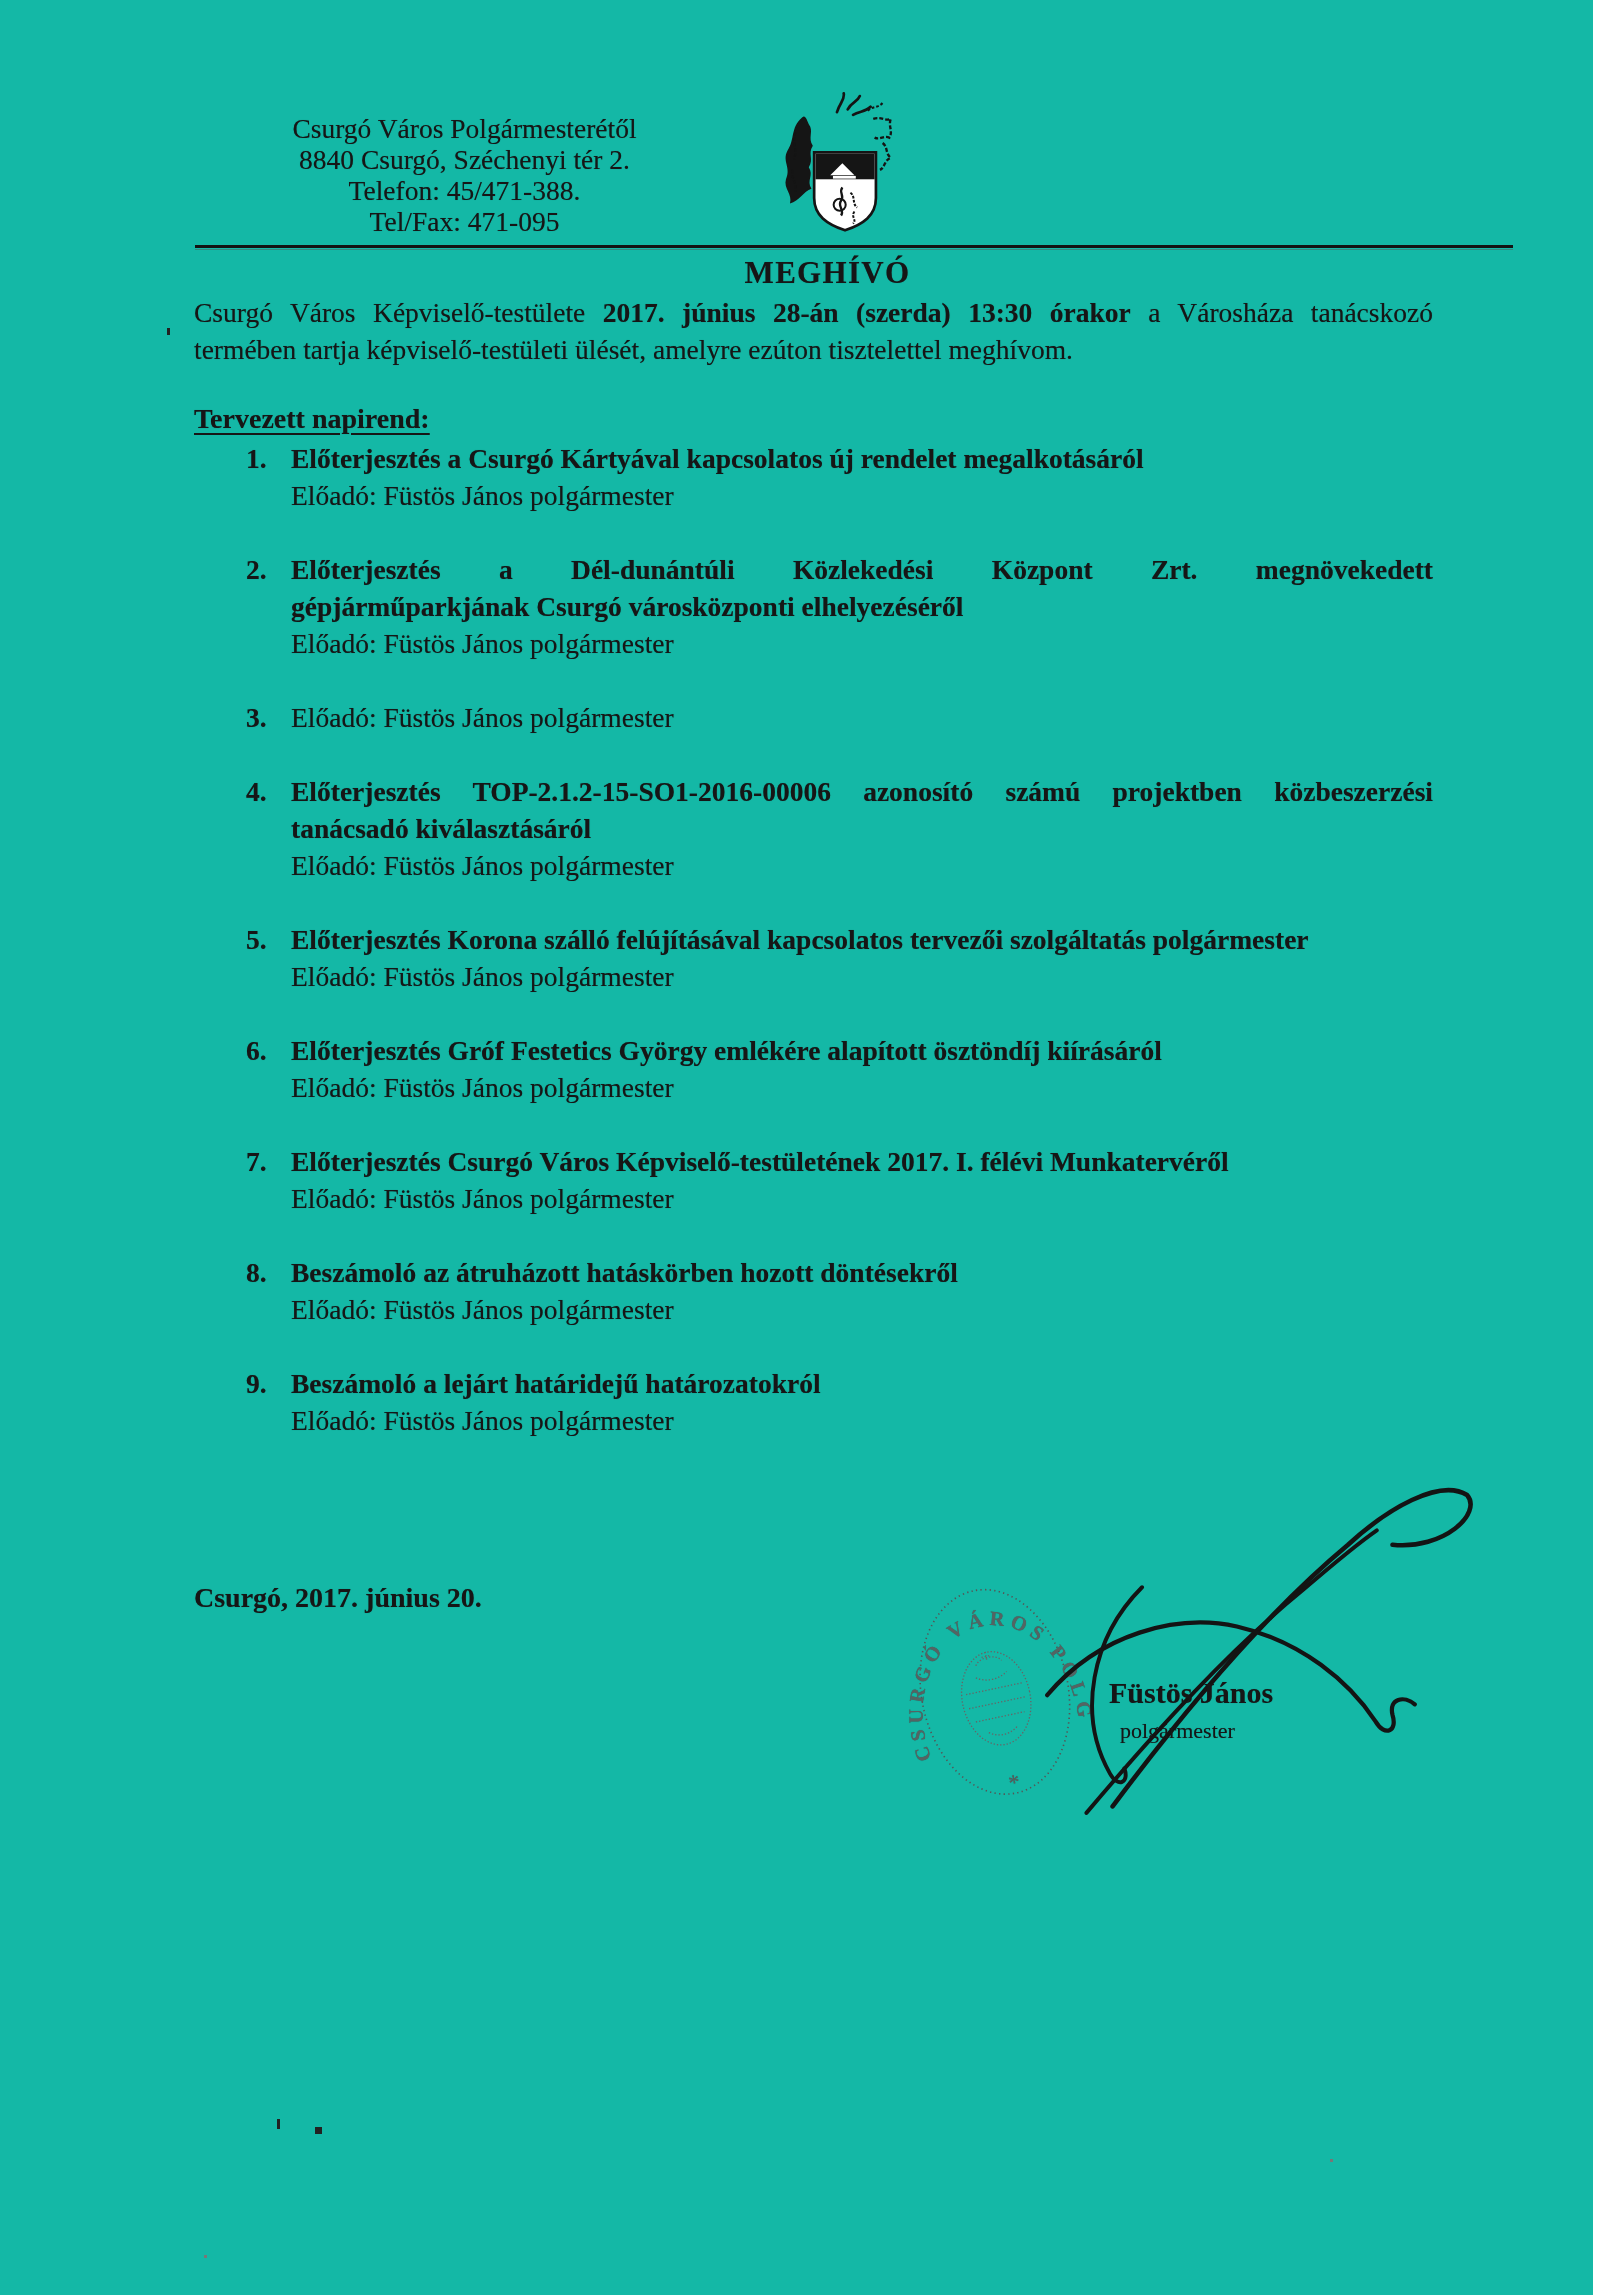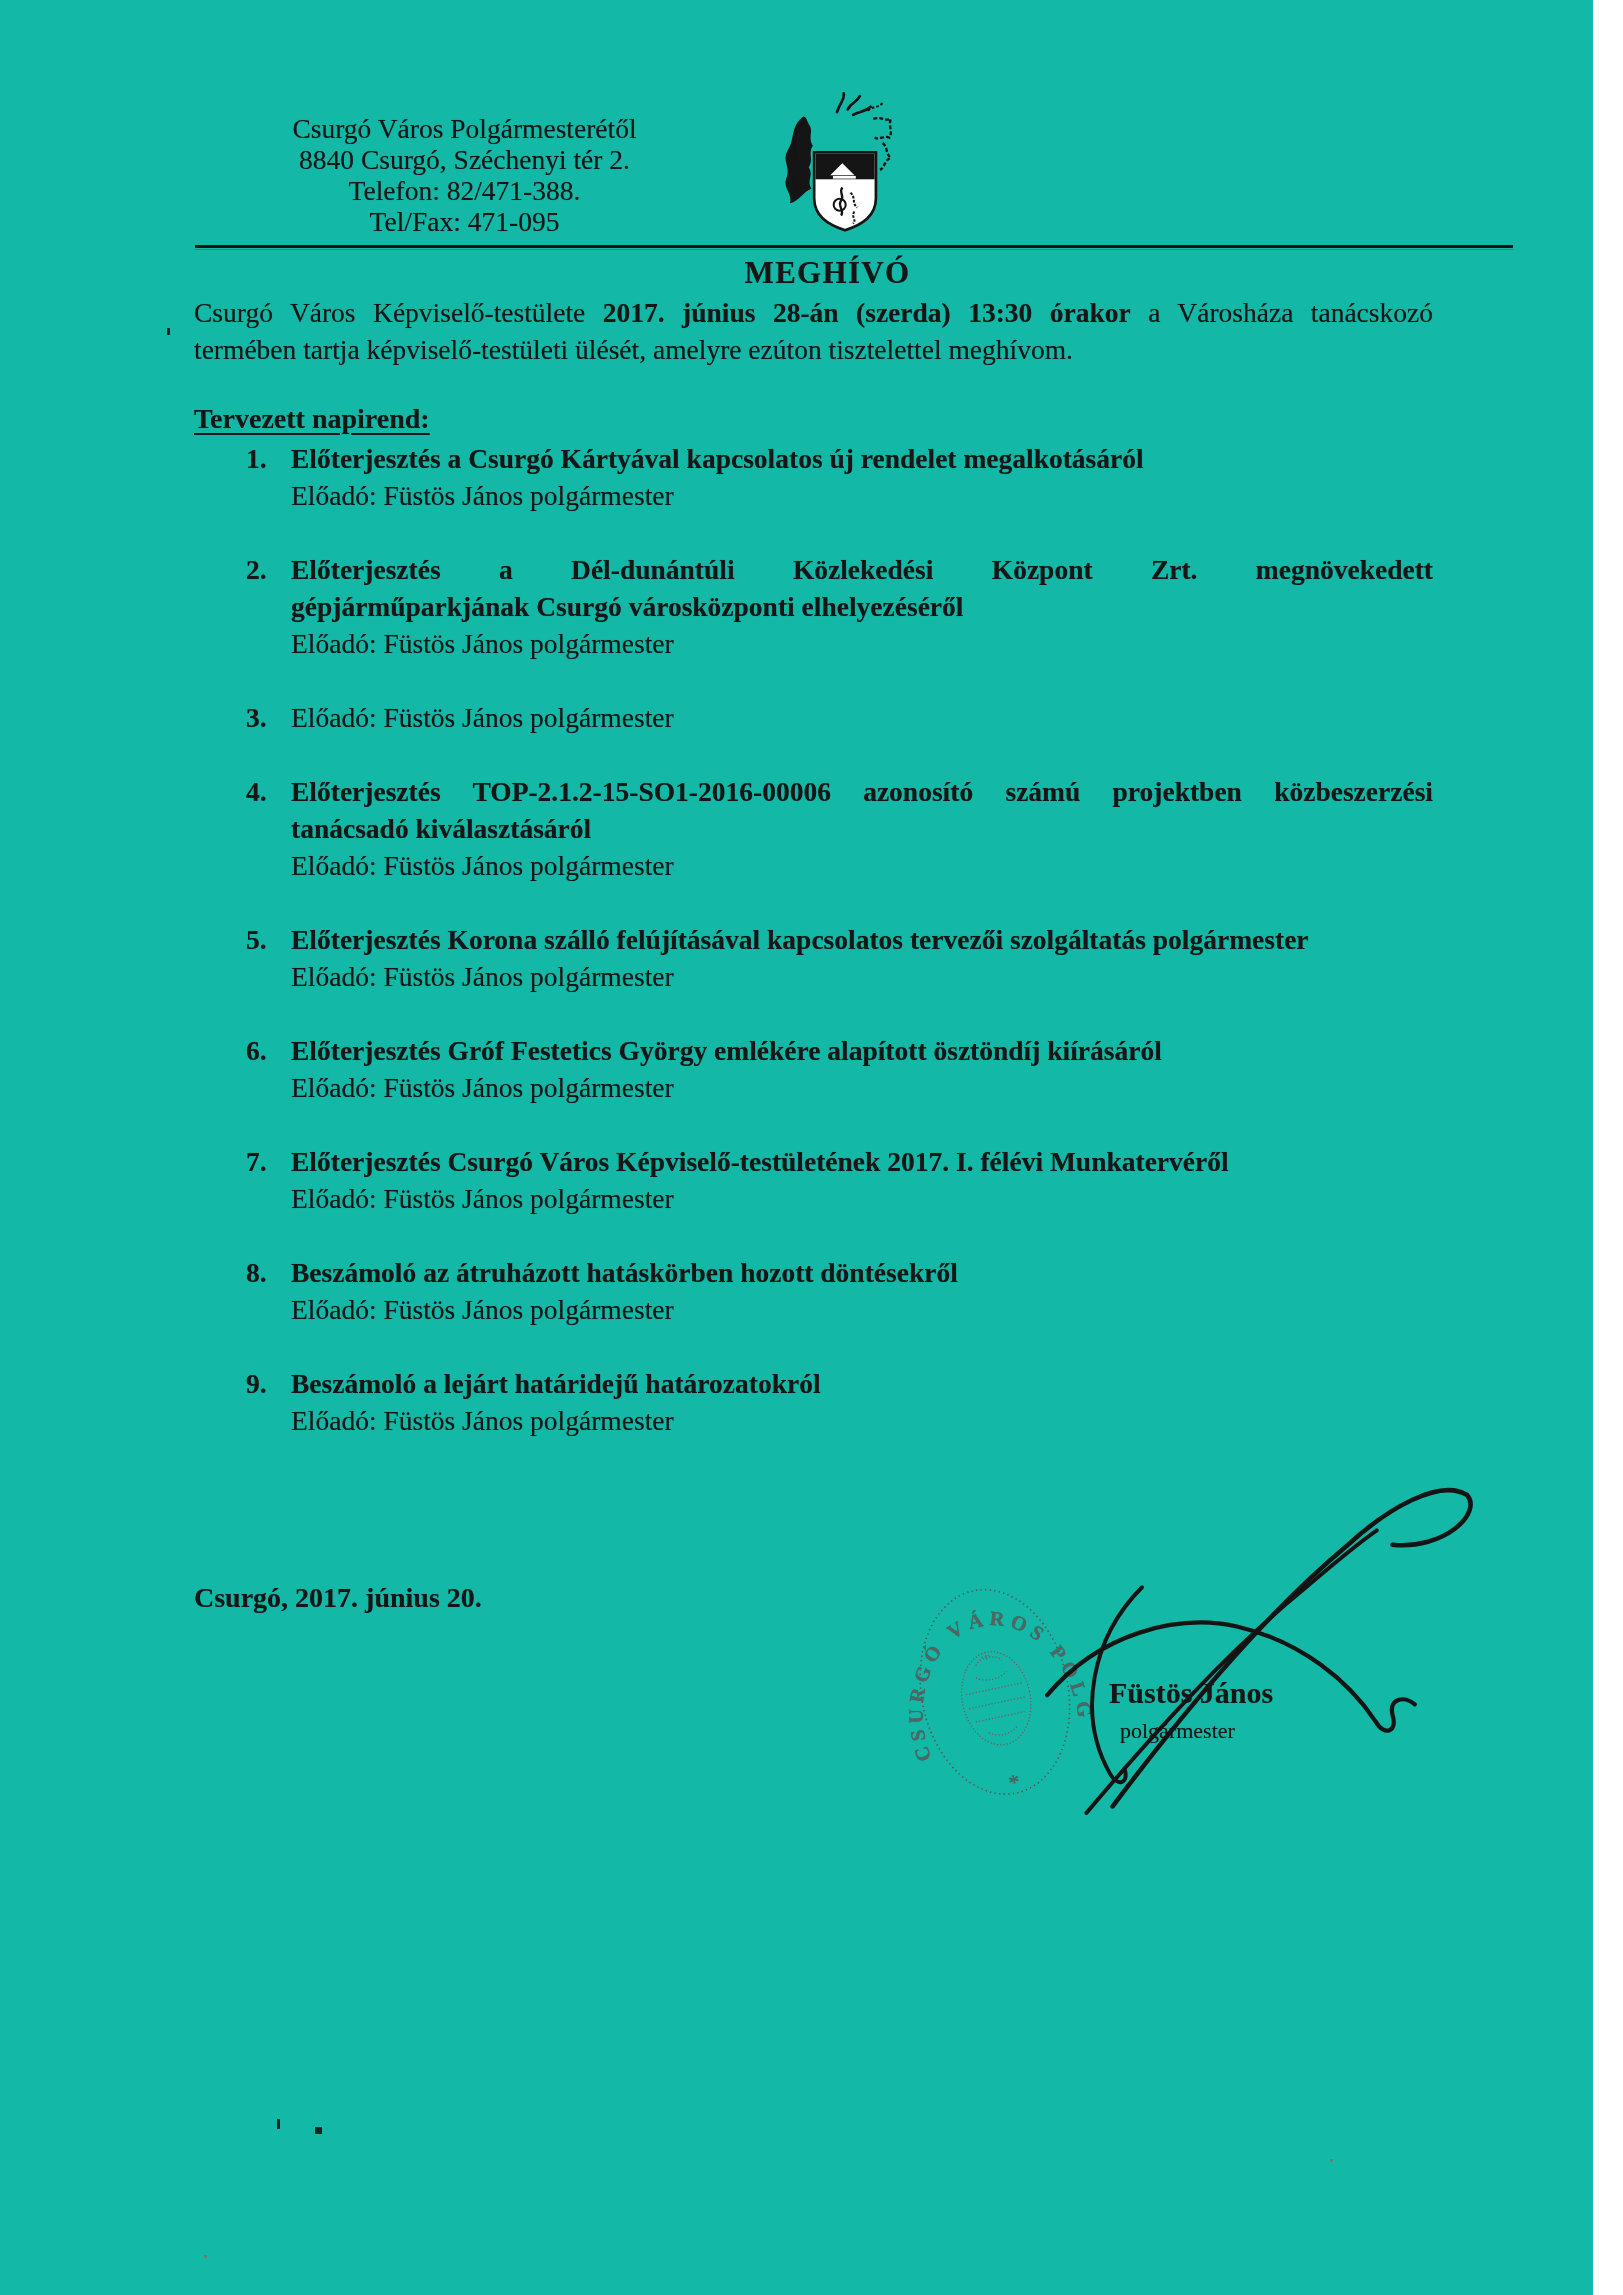--- a/index.html
+++ b/index.html
@@ -51,21 +51,21 @@
   .artifact{position:absolute;background:#222;}
 </style>
 </head>
 <body>
 
 <div class="page scan-ink">
 
   <div class="sender">
     <div>Csurgó Város Polgármesterétől</div>
     <div>8840 Csurgó, Széchenyi tér 2.</div>
-    <div>Telefon: 82/471-388.</div>
+    <div>Telefon: 45/471-388.</div>
     <div>Tel/Fax: 471-095</div>
   </div>
 
   <svg class="crest" width="128" height="141" viewBox="0 0 190 210">
     <g fill="none" stroke="#141414">
 
       <path d="M40,38 C22,54 30,70 18,88 C10,104 24,112 16,130 C12,144 26,152 22,166 C36,162 42,148 54,144 C46,132 58,124 50,112 C58,100 48,92 56,80 C48,68 58,58 50,48 C46,38 44,34 40,38 Z" fill="#151515" stroke="none"></path>
       <path d="M30,60 C24,76 34,84 28,100 M26,116 C22,128 34,136 30,148" stroke-width="3" stroke-dasharray="5 3"></path>
 
       <path d="M92,30 C96,16 104,12 102,2 M108,26 C114,14 122,16 126,6 M116,34 C126,28 134,30 142,22" stroke-width="4" stroke-linecap="round"></path>

